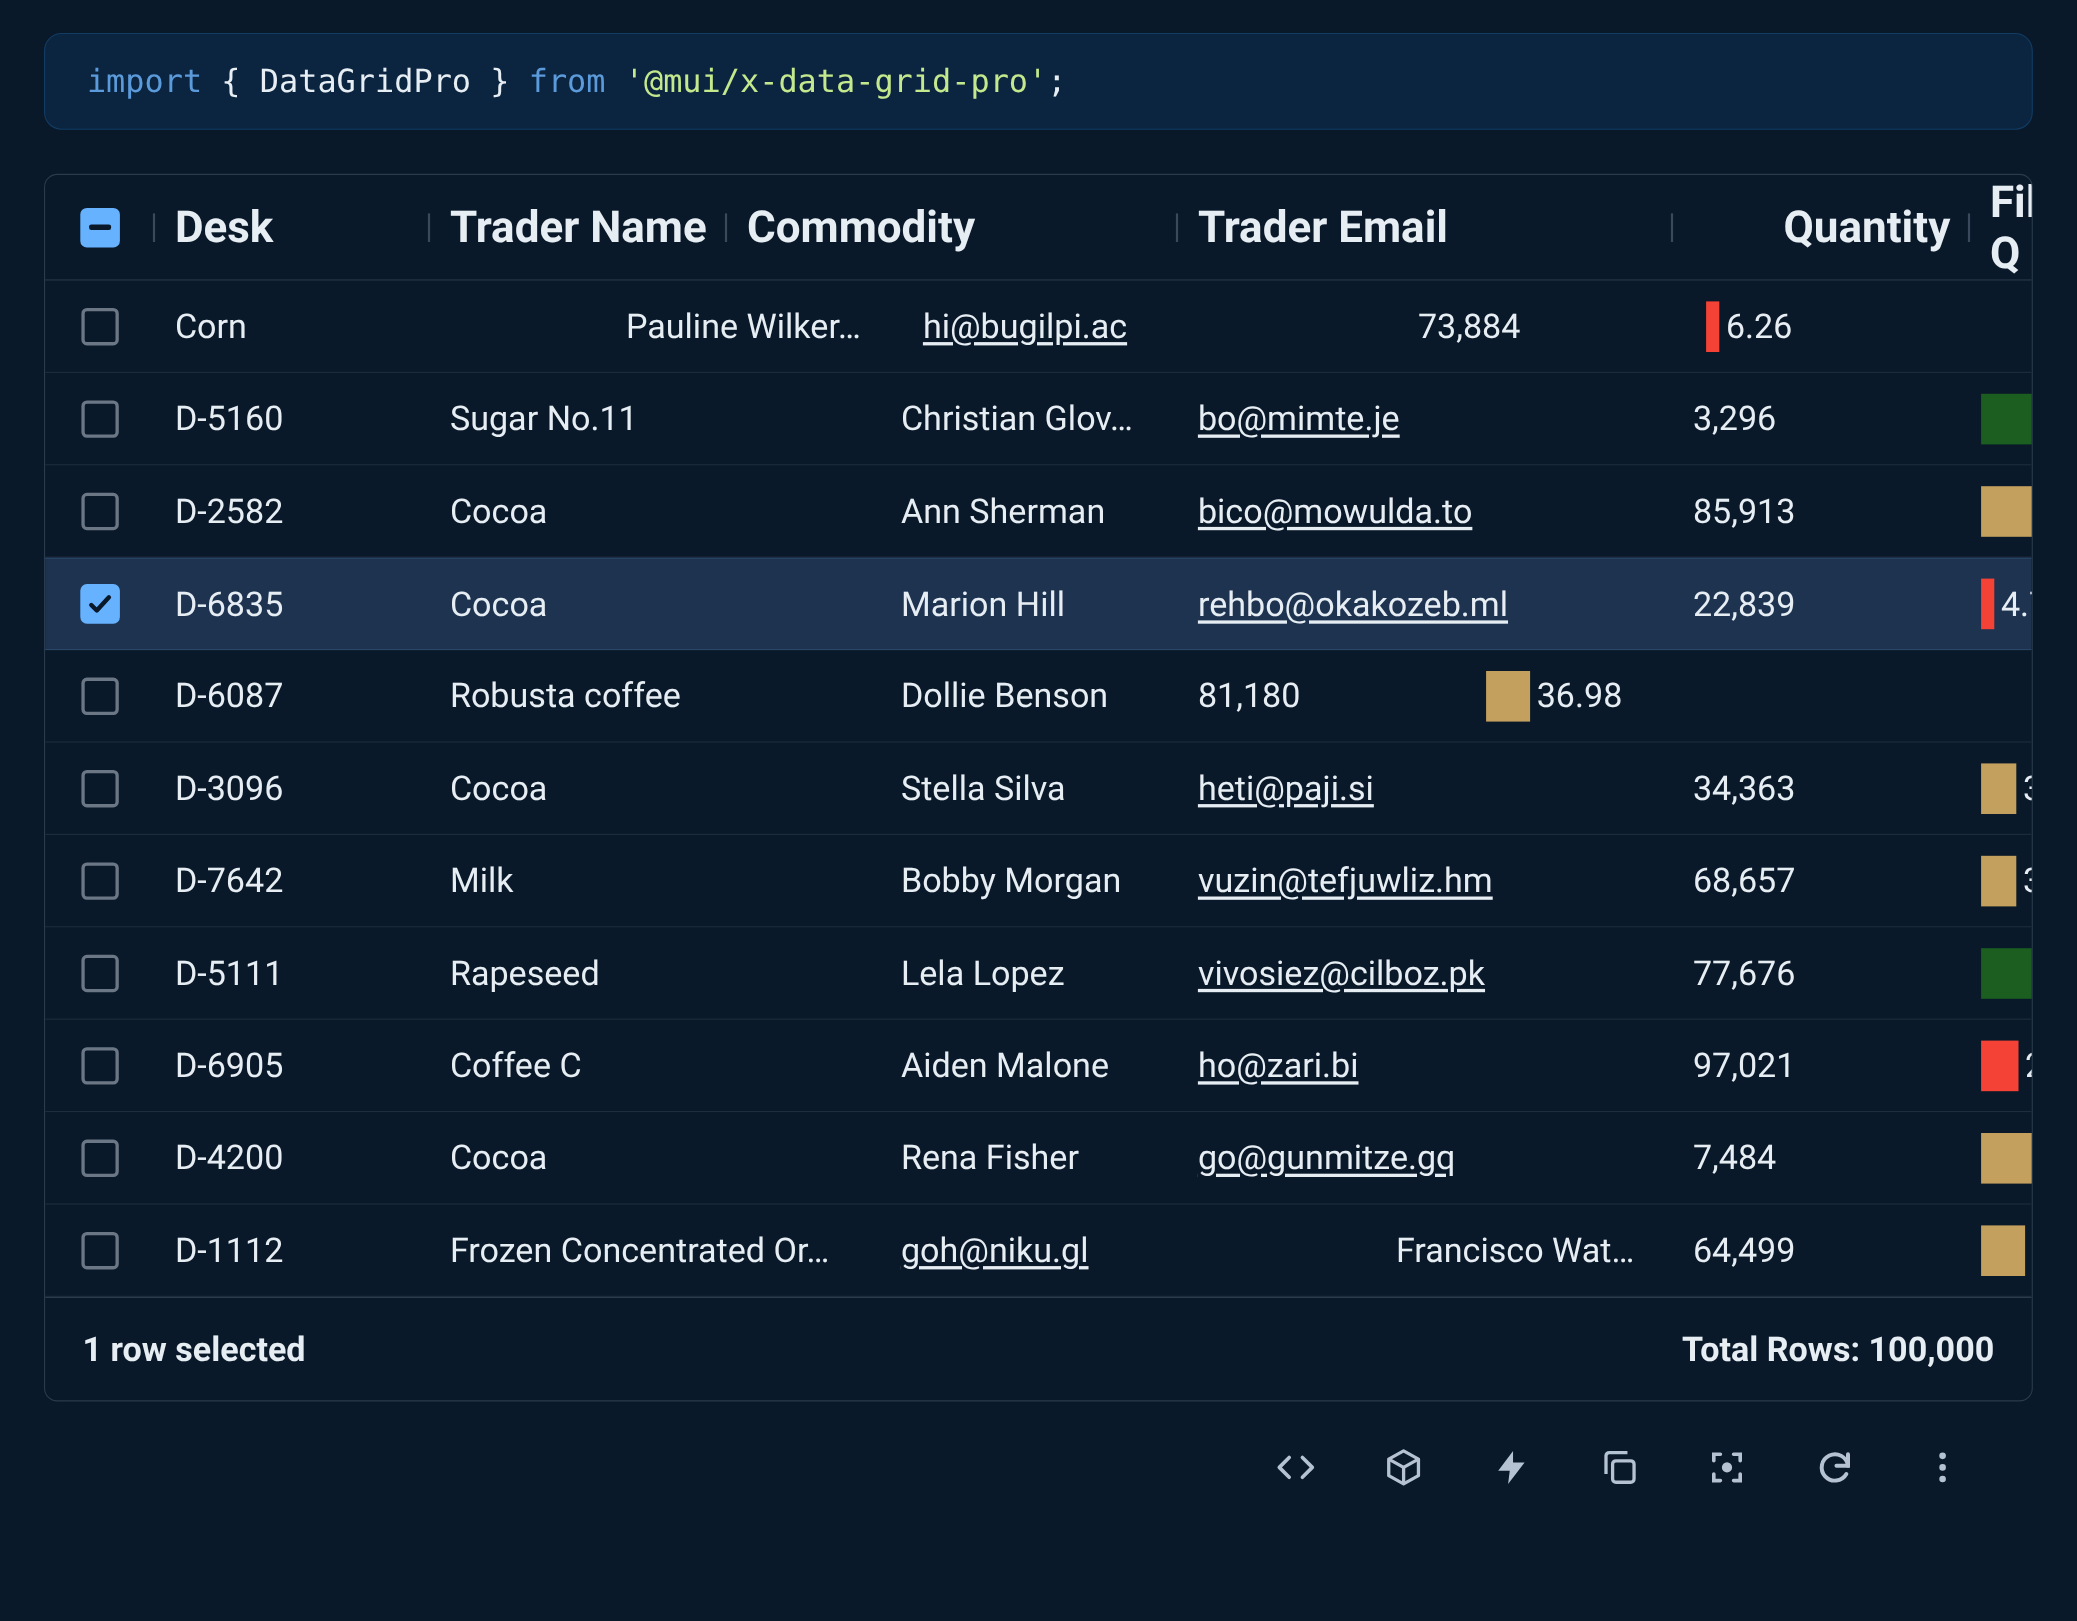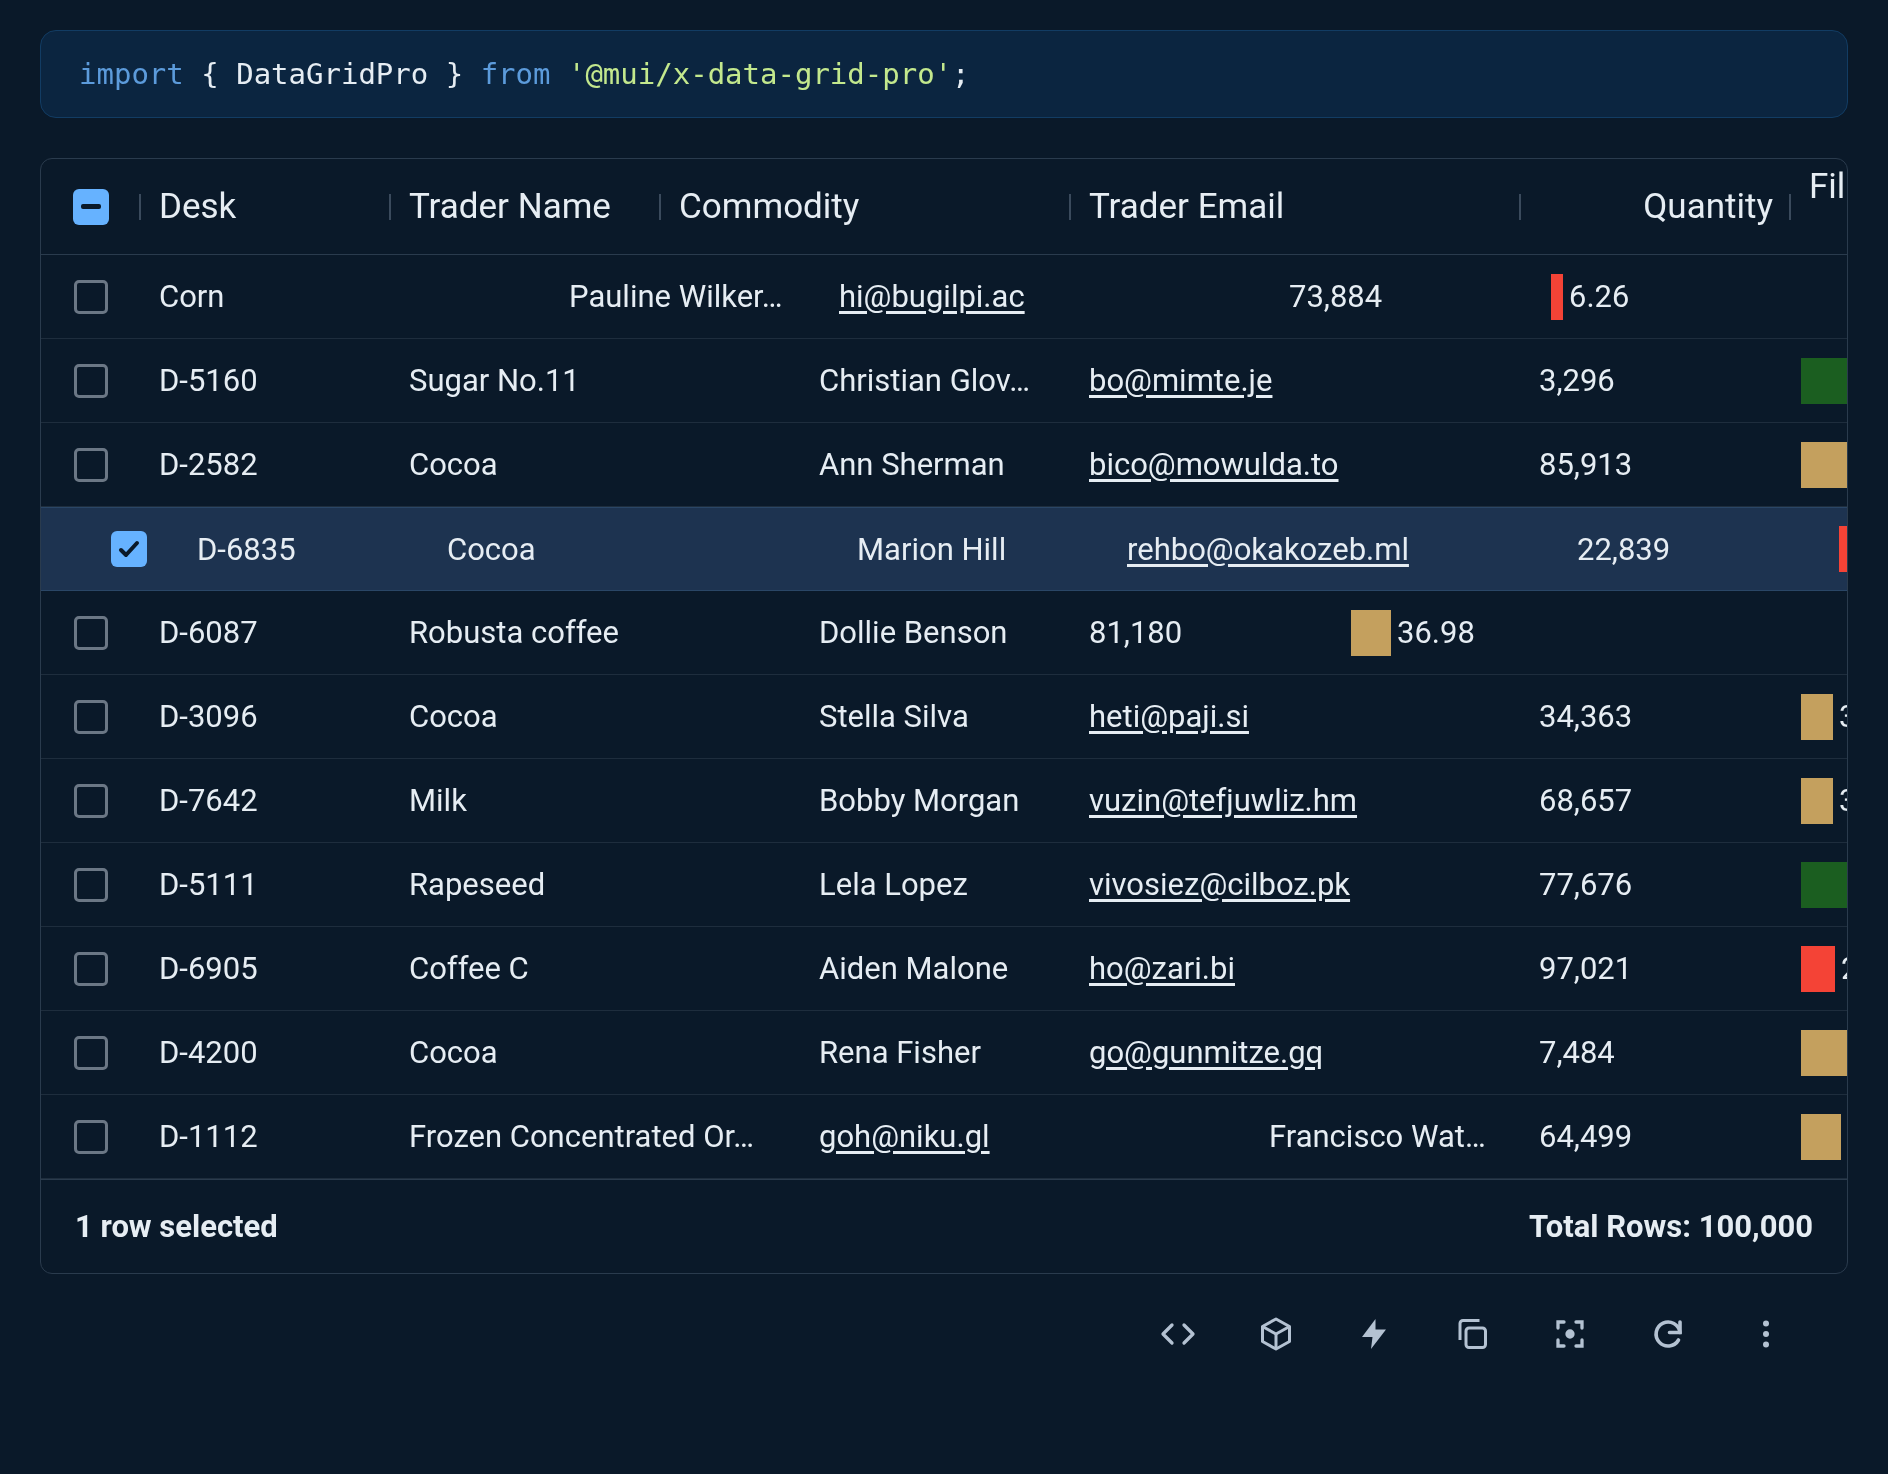--- a/index.html
+++ b/index.html
@@ -40,23 +40,22 @@
     overflow: hidden;
     width: 100%;
   }
 
   
   .grid-header {
     display: flex;
     align-items: center;
     height: 96px;
     border-bottom: 1px solid #2a3b4d;
-    font-weight: 400;
-    font-size: 35px;
-    text-align: right;
+    font-weight: 700;
+    font-size: 40px;
   }
   .hcell {
     display: flex;
     align-items: center;
     height: 100%;
     padding: 0 18px;
     position: relative;
     flex-shrink: 0;
   }
   .hcell .sep {
@@ -101,21 +100,20 @@
     align-items: center;
     height: 84px;
     border-bottom: 1px solid #1e2d3d;
     font-size: 31px;
     font-weight: 400;
   }
   .row.selected {
     background: #1d3350;
     border-top: 1px solid #2a4666;
     border-bottom: 1px solid #2a4666;
-    padding-left: 38px;
   }
   .cell {
     height: 100%;
     display: flex;
     align-items: center;
     padding: 0 18px;
     overflow: hidden;
     white-space: nowrap;
     text-overflow: ellipsis;
     flex-shrink: 0;

